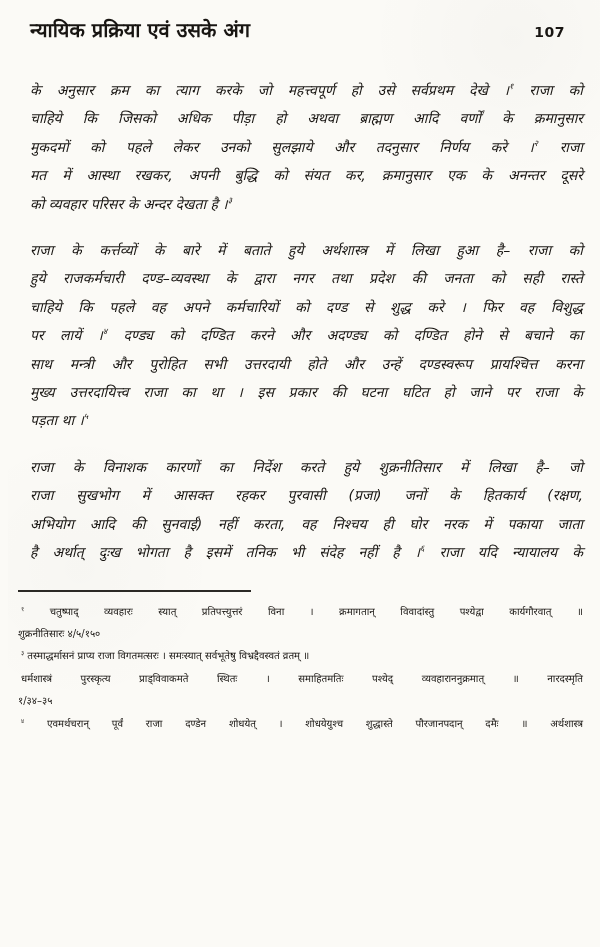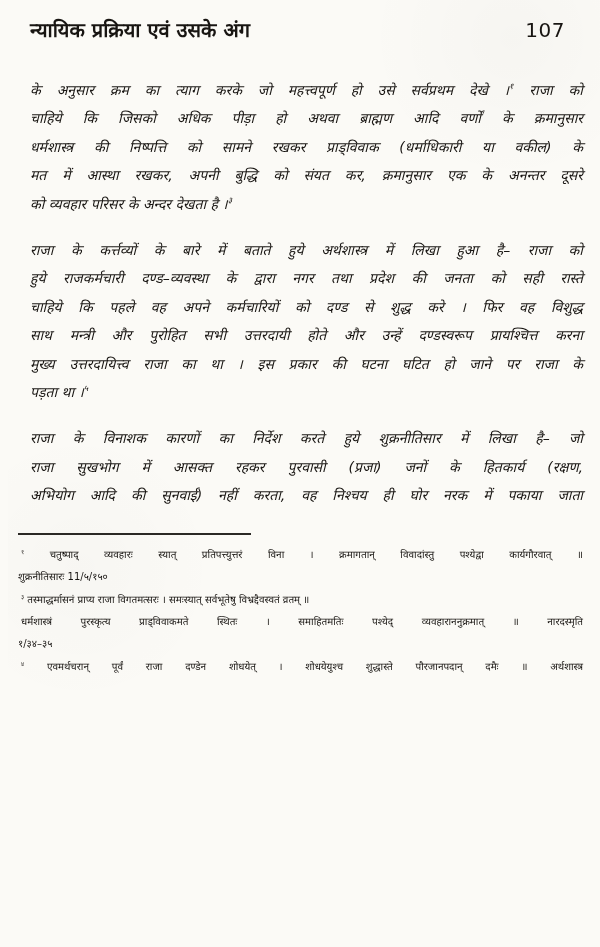--- a/index.html
+++ b/index.html
@@ -18,21 +18,21 @@
       radial-gradient(circle at 84% 4%, rgba(0,0,0,0.02), transparent 14%),
       radial-gradient(circle at 12% 60%, rgba(0,0,0,0.015), transparent 18%),
       #fbfaf6;
     margin-left: 8px;
   }
   .hdr{
     display:flex;justify-content:space-between;align-items:baseline;
     margin-bottom:33px;
   }
   .title{font-size:20px;font-weight:bold;}
-  .pnum{font-size:20px;font-weight:normal;letter-spacing:.5px;padding-right:18px;}
+  .pnum{font-size:14px;font-weight:bold;letter-spacing:.5px;padding-right:18px;}
   .para{font-size:14px;margin:0 0 18px 0;font-style:italic;}
   .bl{line-height:28.4px;white-space:normal;}
   .j{text-align:justify;text-align-last:justify;}
   sup{font-size:60%;line-height:0;vertical-align:super;}
   .fnsep{
     border:none;border-top:2px solid #2b2925;
     width:233px;margin:23px 0 9px -12px;
   }
   .fns{margin-left:-12px;font-size:10px;}
   .fnl{line-height:22.4px;}
@@ -44,47 +44,49 @@
 <div class="page">
 
   <div class="hdr">
     <span class="title">न्यायिक प्रक्रिया एवं उसके अंग</span>
     <span class="pnum">107</span>
   </div>
 
   <div class="para">
     <div class="bl j"><span>के अनुसार क्रम का त्याग करके जो महत्त्वपूर्ण हो उसे सर्वप्रथम देखे ।</span><sup>१</sup><span> राजा को</span></div>
     <div class="bl j"><span>चाहिये कि जिसको अधिक पीड़ा हो अथवा ब्राह्मण आदि वर्णों के क्रमानुसार</span></div>
-    <div class="bl j"><span>धर्मशास्त्र की निष्पत्ति को सामने रखकर प्राड्विवाक (धर्माधिकारी या वकील) के</span></div>
+    <div class="bl j"><span>मुकदमों को पहले लेकर उनको सुलझाये और तदनुसार निर्णय करे ।</span><sup>२</sup><span> राजा</span></div>
     <div class="bl j"><span>मत में आस्था रखकर, अपनी बुद्धि को संयत कर, क्रमानुसार एक के अनन्तर दूसरे</span></div>
     <div class="bl"><span>को व्यवहार परिसर के अन्दर देखता है ।</span><sup>३</sup></div>
   </div>
 
   <div class="para">
     <div class="bl j"><span>राजा के कर्त्तव्यों के बारे में बताते हुये अर्थशास्त्र में लिखा हुआ है– राजा को</span></div>
     <div class="bl j"><span>हुये राजकर्मचारी दण्ड–व्यवस्था के द्वारा नगर तथा प्रदेश की जनता को सही रास्ते</span></div>
     <div class="bl j"><span>चाहिये कि पहले वह अपने कर्मचारियों को दण्ड से शुद्ध करे । फिर वह विशुद्ध</span></div>
+    <div class="bl j"><span>पर लायें ।</span><sup>४</sup><span> दण्ड्य को दण्डित करने और अदण्ड्य को दण्डित होने से बचाने का</span></div>
     <div class="bl j"><span>साथ मन्त्री और पुरोहित सभी उत्तरदायी होते और उन्हें दण्डस्वरूप प्रायश्चित्त करना</span></div>
     <div class="bl j"><span>मुख्य उत्तरदायित्त्व राजा का था । इस प्रकार की घटना घटित हो जाने पर राजा के</span></div>
     <div class="bl"><span>पड़ता था ।</span><sup>५</sup></div>
   </div>
 
   <div class="para">
     <div class="bl j"><span>राजा के विनाशक कारणों का निर्देश करते हुये शुक्रनीतिसार में लिखा है– जो</span></div>
     <div class="bl j"><span>राजा सुखभोग में आसक्त रहकर पुरवासी (प्रजा) जनों के हितकार्य (रक्षण,</span></div>
     <div class="bl j"><span>अभियोग आदि की सुनवाई) नहीं करता, वह निश्चय ही घोर नरक में पकाया जाता</span></div>
+    <div class="bl j"><span>है अर्थात् दुःख भोगता है इसमें तनिक भी संदेह नहीं है ।</span><sup>६</sup><span> राजा यदि न्यायालय के</span></div>
   </div>
 
   <hr class="fnsep">
 
   <div class="fns">
 
     <div>
       <div class="fnl j fn-first"><sup>१</sup> <span>चतुष्पाद् व्यवहारः स्यात् प्रतिपत्त्युत्तरं विना । क्रमागतान् विवादांस्तु पश्येद्वा कार्यगौरवात् ॥</span></div>
-      <div class="fnl"><span>शुक्रनीतिसारः 11/५/१५०</span></div>
+      <div class="fnl"><span>शुक्रनीतिसारः ४/५/१५०</span></div>
     </div>
 
 
     <div>
       <div class="fnl fn-first"><sup>३</sup> <span>तस्माद्धर्मासनं प्राप्य राजा विगतमत्सरः । समःस्यात् सर्वभूतेषु विभ्रद्दैवस्वतं व्रतम् ॥</span></div>
       <div class="fnl j fn-first"><span>धर्मशास्त्रं पुरस्कृत्य प्राड्विवाकमते स्थितः । समाहितमतिः पश्येद् व्यवहाराननुक्रमात् ॥ नारदस्मृति</span></div>
       <div class="fnl"><span>१/३४–३५</span></div>
     </div>
 
     <div>

